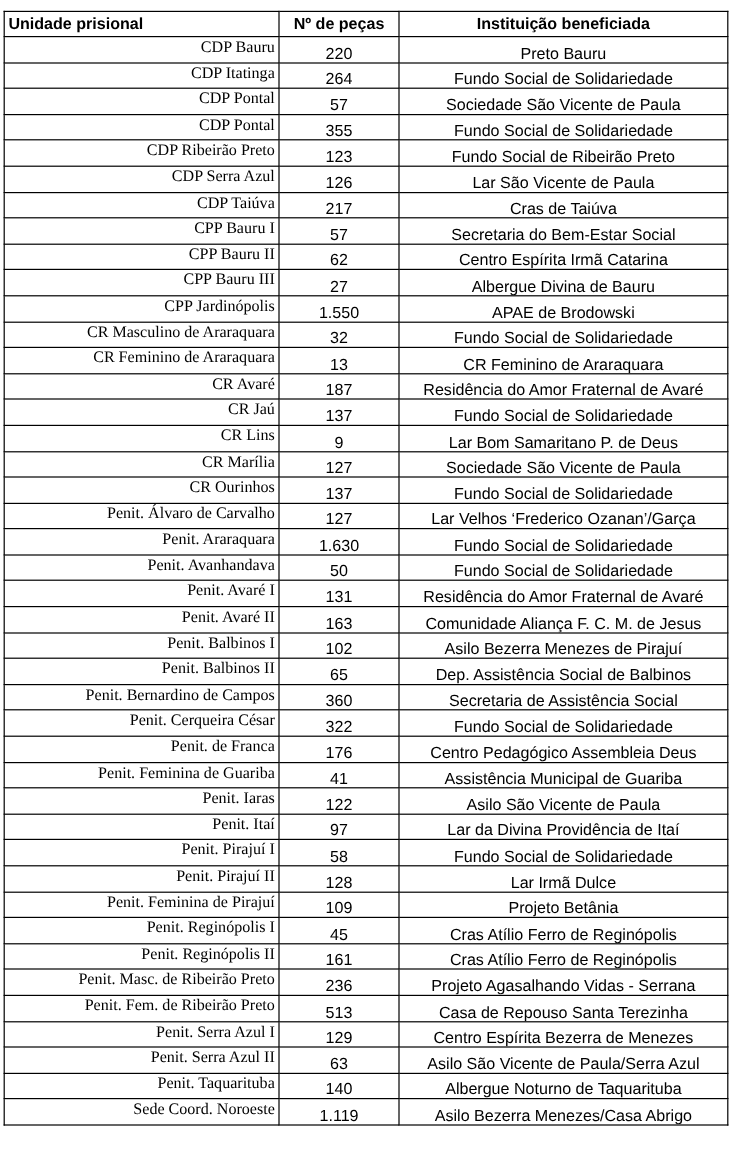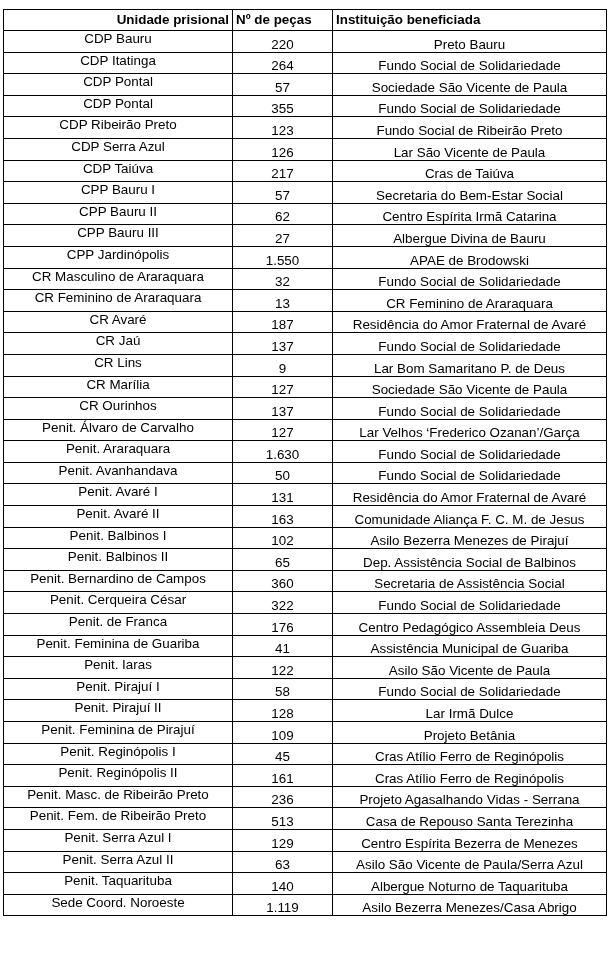--- a/index.html
+++ b/index.html
@@ -17,23 +17,23 @@
   col.c2 { width: 100px; }
   col.c3 { width: 274px; }
   td, th {
     border: 1px solid #000;
     height: 19.6px;
     padding: 0 3px;
     line-height: 14px;
     white-space: nowrap;
     overflow: hidden;
   }
-  th { font-weight: bold; text-align: left; vertical-align: middle; height: 20px; }
-  th.left { text-align: right; margin-left: 20px; }
-  td.unit { text-align: center; vertical-align: top; padding-top: 1px; }
+  th { font-weight: bold; text-align: center; vertical-align: middle; height: 20px; }
+  th.left { text-align: left; margin-left: 20px; }
+  td.unit { text-align: right; vertical-align: top; padding-top: 1px; font-family: Liberation Serif, serif; }
   td.qty, td.inst { text-align: center; vertical-align: bottom; padding-bottom: 0px; }
 </style>
 </head>
 <body>
 
 <table>
   <colgroup>
       <col class="c1">
       <col class="c2">
       <col class="c3">
@@ -190,20 +190,25 @@
         <td class="unit">Penit. Feminina de Guariba</td>
         <td class="qty">41</td>
         <td class="inst">Assistência Municipal de Guariba</td>
       </tr>
       <tr>
         <td class="unit">Penit. Iaras</td>
         <td class="qty">122</td>
         <td class="inst">Asilo São Vicente de Paula</td>
       </tr>
       <tr>
+        <td class="unit">Penit. Itaí</td>
+        <td class="qty">97</td>
+        <td class="inst">Lar da Divina Providência de Itaí</td>
+      </tr>
+      <tr>
         <td class="unit">Penit. Pirajuí I</td>
         <td class="qty">58</td>
         <td class="inst">Fundo Social de Solidariedade</td>
       </tr>
       <tr>
         <td class="unit">Penit. Pirajuí II</td>
         <td class="qty">128</td>
         <td class="inst">Lar Irmã Dulce</td>
       </tr>
       <tr>

